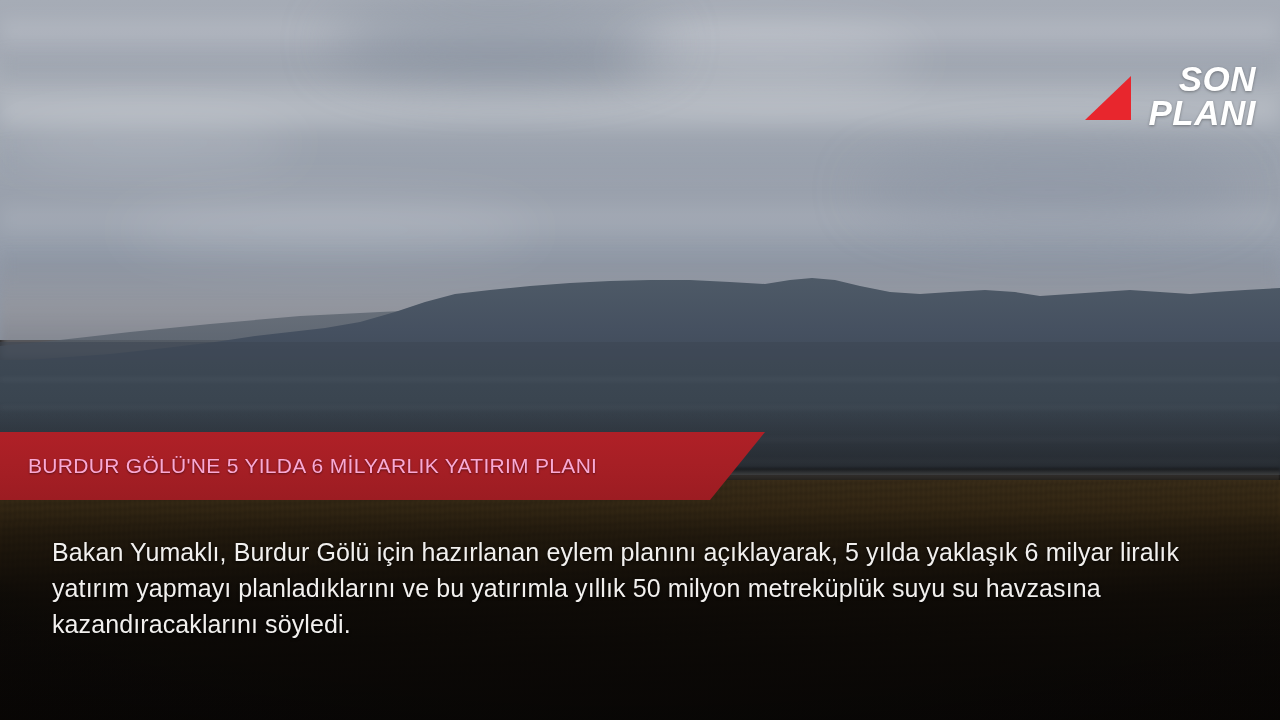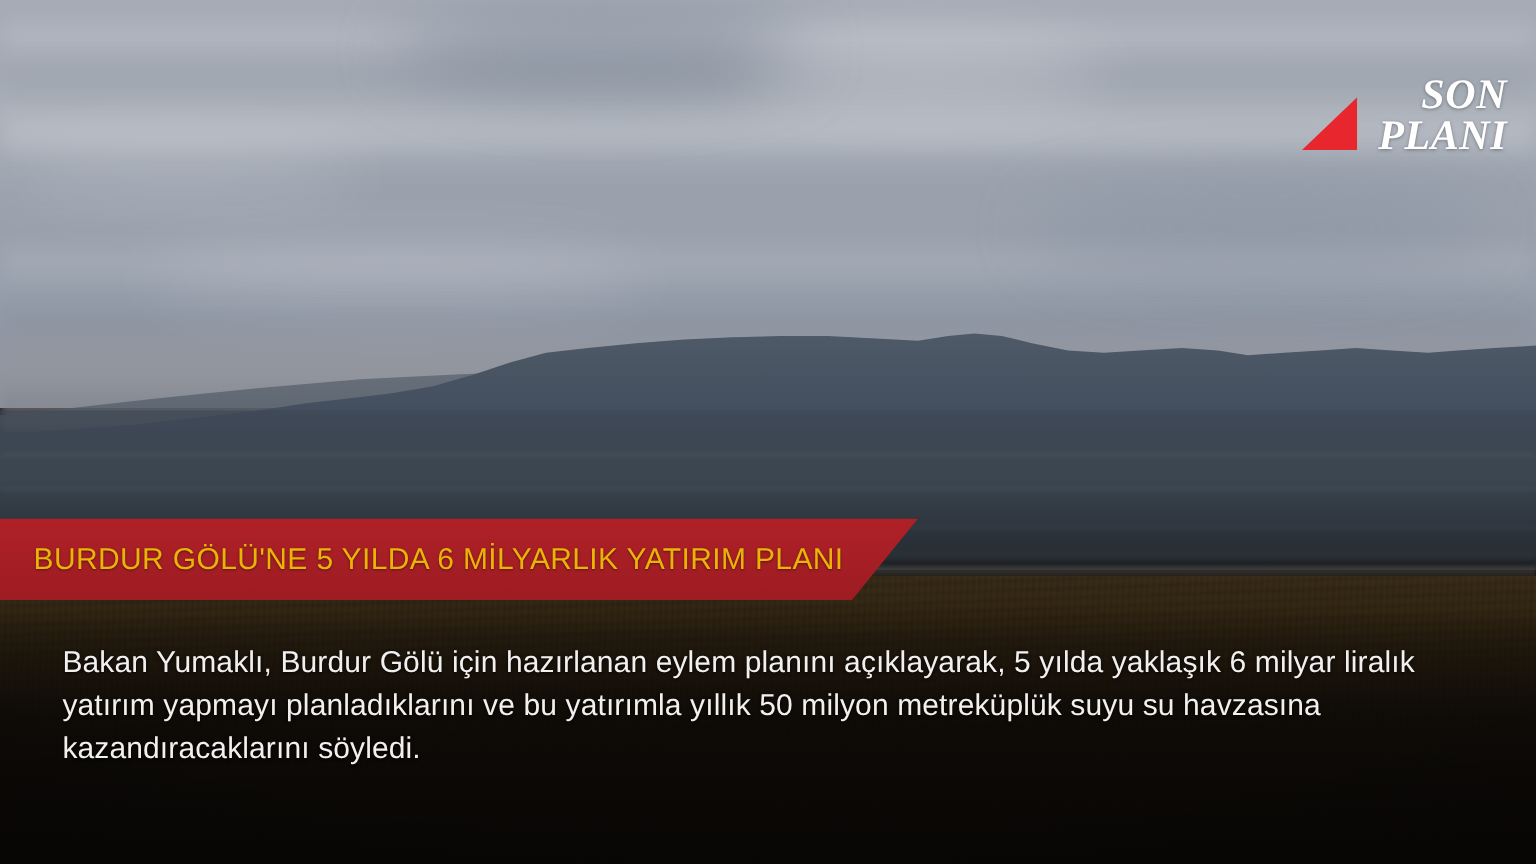--- a/index.html
+++ b/index.html
@@ -124,21 +124,21 @@
       rgba(8,6,5,0.95) 100%);
   }
   .vignette-edges {
     position:absolute; inset:0;
     background:radial-gradient(130% 95% at 50% 38%, rgba(0,0,0,0) 55%, rgba(0,0,0,0.30) 100%);
   }
 
   
   .badge {
     position:absolute; right:24px; top:62px;
-    display:flex; align-items:center; gap:18px;font-family:Liberation Serif, serif;
+    display:flex; align-items:flex-start; gap:18px;
   }
   .badge-tri { width:46px; height:44px; margin-top:14px; }
   .badge-text {
     text-align:right;
     color:#ffffff;
     font-weight:bold; font-style:italic;
     font-size:35px; line-height:0.97;
     letter-spacing:0.5px;
     text-shadow:0 1px 3px rgba(0,0,0,0.35);
   }
@@ -152,22 +152,22 @@
   }
   .ribbon-shape {
     position:absolute; inset:0;
     background:linear-gradient(180deg, #b02027 0%, #a71f25 45%, #9c1c22 100%);
     clip-path:polygon(0 0, 765px 0, 710px 100%, 0 100%);
     box-shadow:0 2px 10px rgba(0,0,0,0.35);
   }
   .ribbon-title {
     position:absolute; left:28px; top:0; height:68px;
     display:flex; align-items:center;
-    color:#eab308;
-    font-size:25px; font-weight:normal;
+    color:#f9a8d4;
+    font-size:21px; font-weight:normal;
     letter-spacing:0.3px;
     white-space:nowrap;
     text-shadow:0 1px 2px rgba(0,0,0,0.45);
   }
 
   
   .summary {
     position:absolute; left:28px; top:534px;
     width:1160px;
     color:#f2f0ee;

